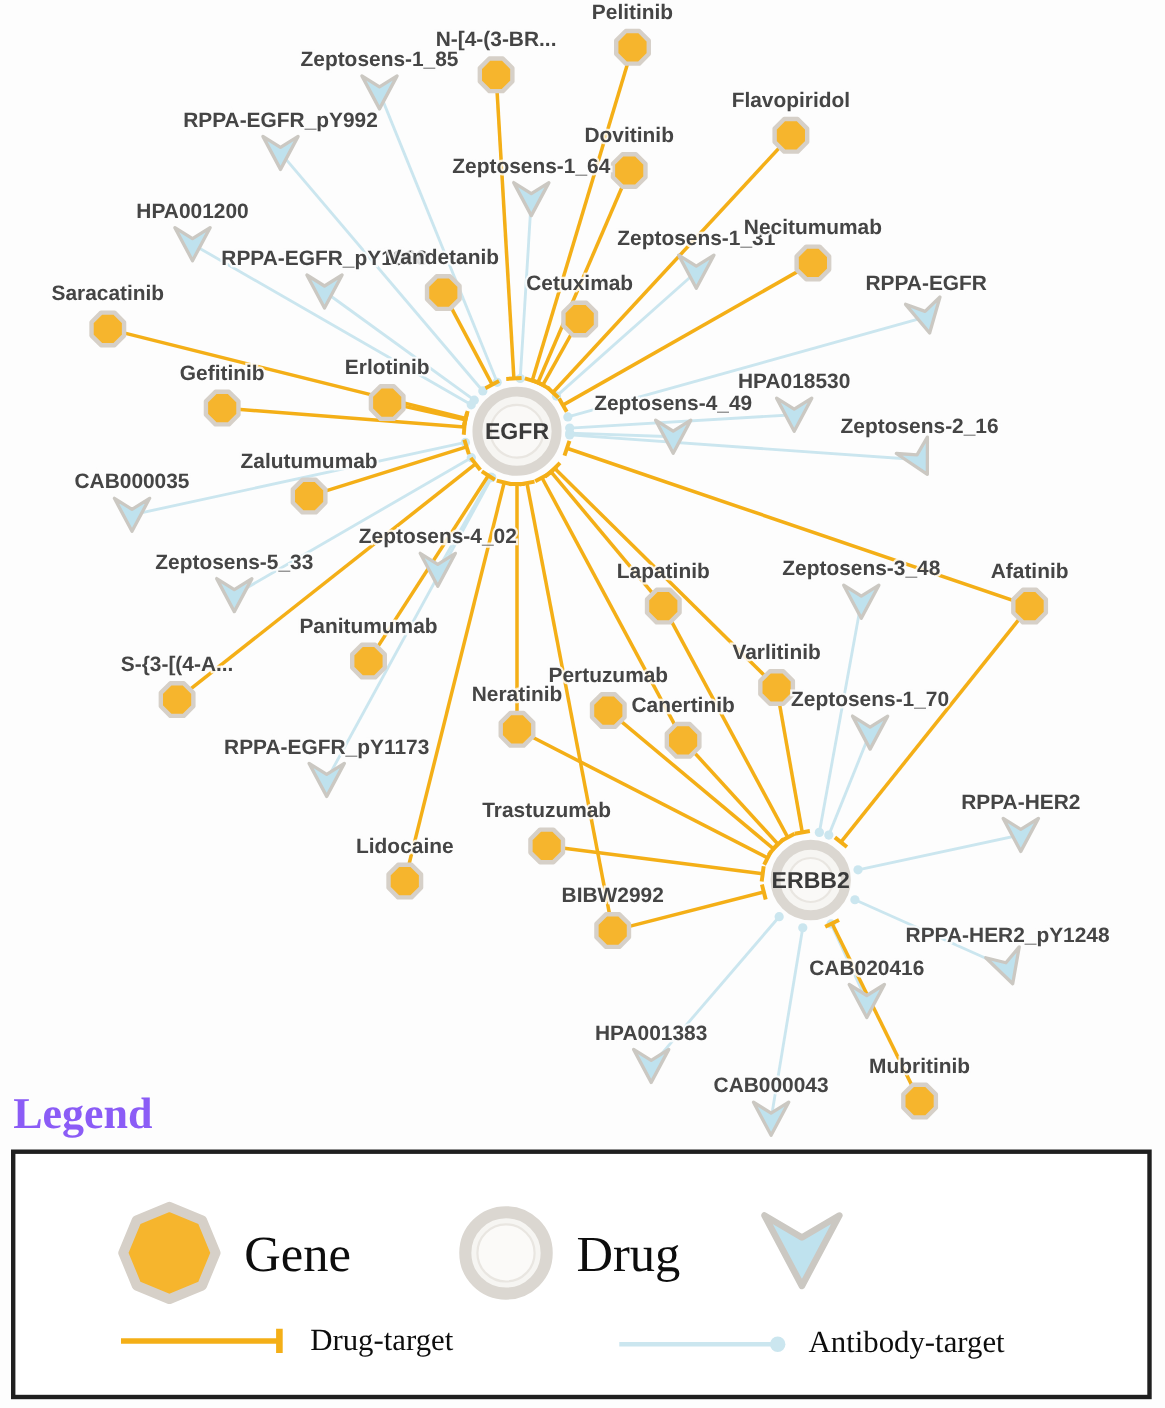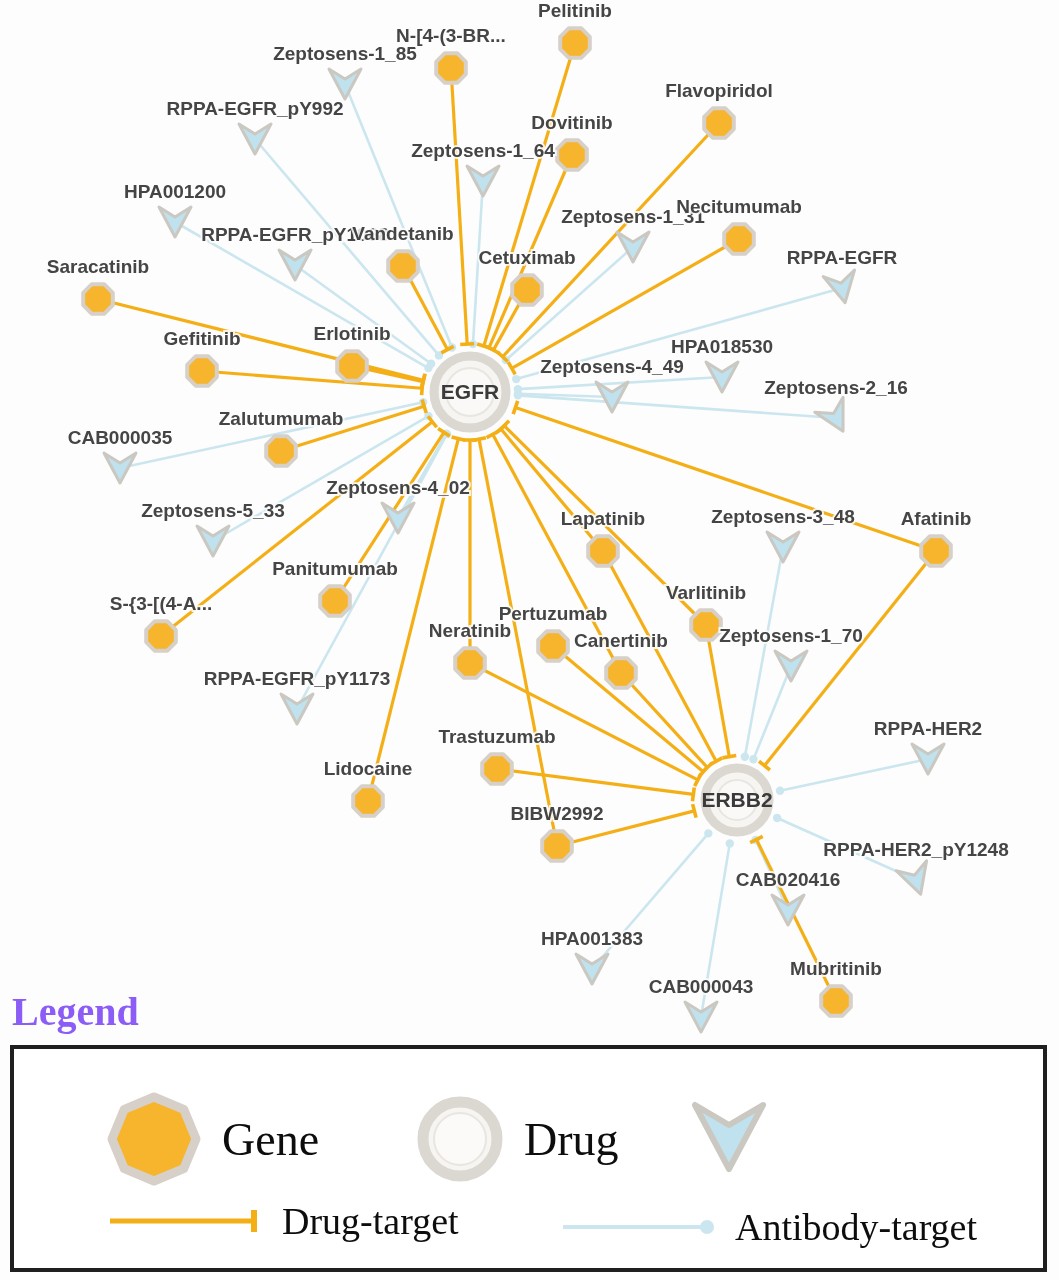--- a/index.html
+++ b/index.html
@@ -8,26 +8,26 @@
   #graph{position:absolute;left:0;top:0;}
   .nlabel{font:bold 19px "Liberation Sans",sans-serif;fill:#454545;
           paint-order:stroke;stroke:rgba(253,253,253,.85);stroke-width:4px;}
   .glabel{font:bold 21px "Liberation Sans",sans-serif;fill:#3a3a3a;}
   #legend-title{position:absolute;left:12px;top:988px;
         font:bold 40px "Liberation Serif",serif;color:#8b5cf6;}
   #legend-box{position:absolute;left:10px;top:1045px;width:1029px;height:219px;
         border:4px solid #1f1f1f;background:#ffffff;}
   .li{position:absolute;display:flex;align-items:center;gap:16px;}
   .li-text{font:400 46px "Liberation Serif",serif;color:#0d0d0d;white-space:nowrap;}
-  .li-text.small{font-size:38px;}
+  .li-text.small{font-size:28px;}
   #li-drug{left:88px;top:38px;}
   #li-gene{left:398px;top:42px;}
   #li-antibody{left:672px;top:48px;}
   #li-drug-target{left:92px;top:150px;}
-  #li-antibody-target{left:545px;top:156px;}
+  #li-antibody-target{left:545px;top:156px;align-items:flex-end;}
 </style>
 </head>
 <body>
 
 <div id="stage">
   <svg id="graph" width="1059" height="1280" viewBox="0 0 1059 1280">
       <g>
         <line x1="345" y1="84" x2="451.9493964034209" y2="347.52331273802906" stroke="#CBE6EF" stroke-width="2.6"></line>
         <circle cx="451.9493964034209" cy="347.52331273802906" r="4.2" fill="#CBE6EF"></circle>
         <line x1="255" y1="139" x2="438.9170726077093" y2="355.42334590581606" stroke="#CBE6EF" stroke-width="2.6"></line>

